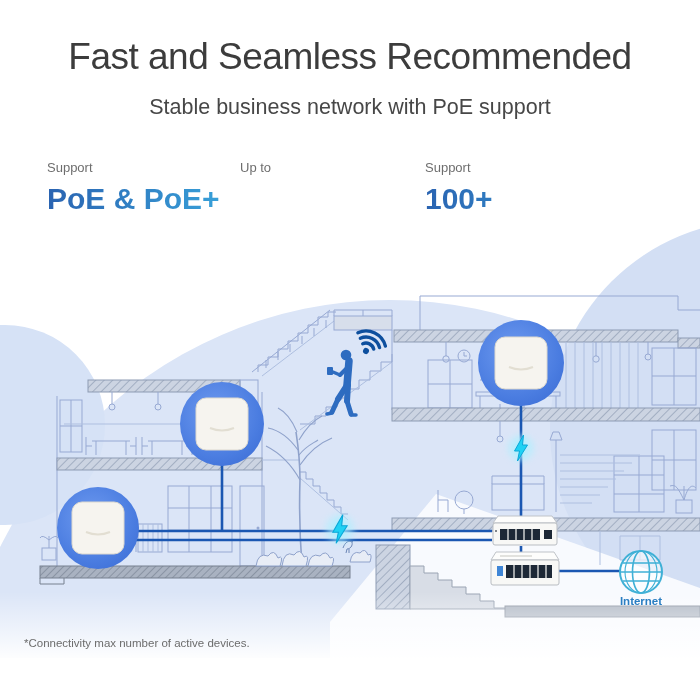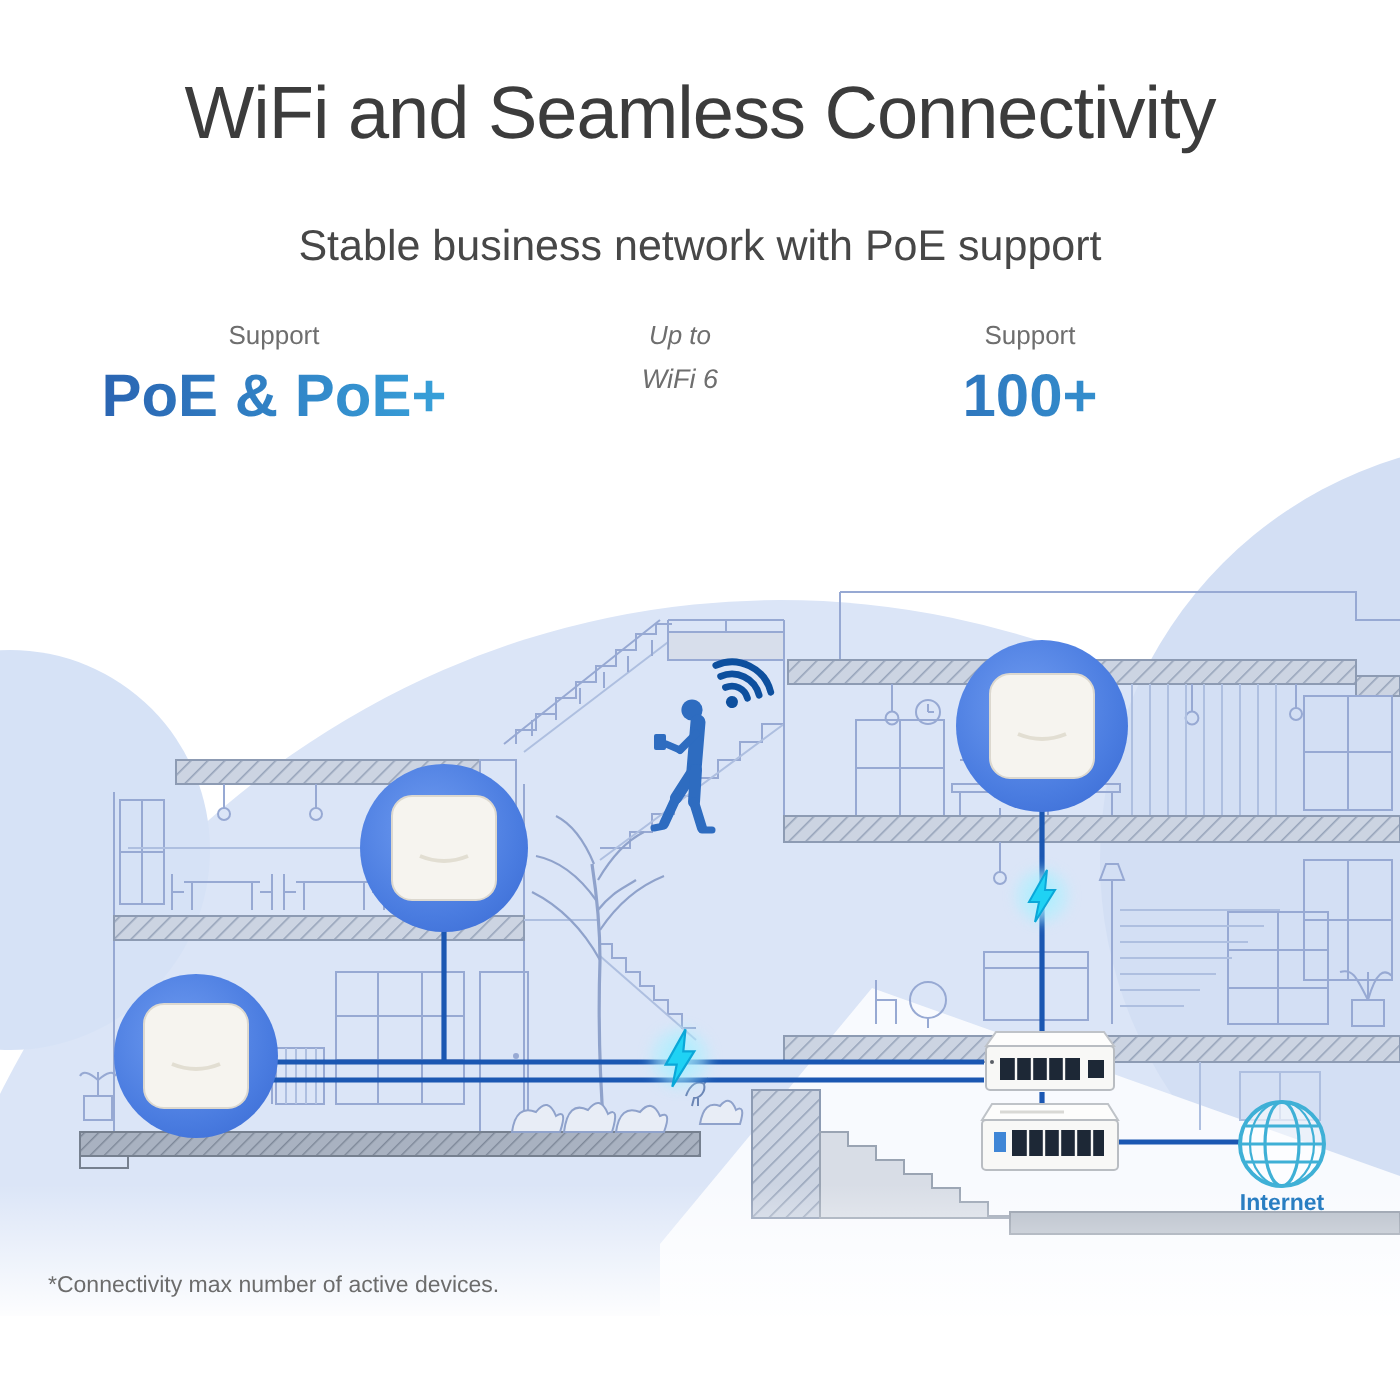--- a/index.html
+++ b/index.html
@@ -2,23 +2,23 @@
 <html><head>
 <meta charset="utf-8">
 <style>
   html,body{margin:0;padding:0;background:#fff;}
   .canvas{position:relative;width:700px;height:700px;background:#ffffff;overflow:hidden;
           font-family:"Liberation Sans",sans-serif;}
   .canvas svg{position:absolute;left:0;top:0;}
   .overlay{position:absolute;z-index:2;}
   .title{left:0;top:36px;width:700px;text-align:center;font-size:37px;font-weight:400;
          color:#3c3c3c;letter-spacing:-0.5px;}
-  .subtitle{left:0;top:111px;width:700px;text-align:center;font-size:21.5px;color:#474747;}
-  .spec{top:160px;width:180px;text-align:center;}
-  .spec-1{left:47px;} .spec-2{left:250px;font-style:italic;} .spec-3{left:425px;}
+  .subtitle{left:0;top:95px;width:700px;text-align:center;font-size:21.5px;color:#474747;}
+  .spec{top:160px;width:180px;text-align:left;}
+  .spec-1{left:47px;} .spec-2{left:240px;} .spec-3{left:425px;}
   .spec-top{font-size:13px;color:#6e6e6e;margin-bottom:7px;}
   .spec-value{font-size:30px;font-weight:bold;line-height:1.15;color:#2d7bc4;
               background:linear-gradient(90deg,#2a63b1,#38a2da);
               -webkit-background-clip:text;background-clip:text;-webkit-text-fill-color:transparent;}
   .spec-bottom{font-size:13.5px;color:#6e6e6e;margin-top:6px;}
   .footnote{left:24px;top:637px;font-size:11.5px;color:#6c6c6c;}
   .ln{stroke:#97a9d3;stroke-width:1;fill:none;}
   .lnlight{stroke:#aebfe0;stroke-width:1;fill:none;}
   .cable{stroke:#1b57b2;stroke-width:2.6;fill:none;}
   text{font-family:"Liberation Sans",sans-serif;}
@@ -239,30 +239,29 @@
     <ellipse cx="641" cy="572" rx="16" ry="21" stroke-width="1.1"></ellipse>
     <path d="M623,563 H659 M620,572 H662 M623,581 H659" stroke-width="1.6"></path>
   </g>
 
   <rect x="0" y="592" width="700" height="70" fill="url(#fadeW)"></rect>
   <rect x="0" y="658" width="700" height="42" fill="#ffffff"></rect>
 
   <text x="641" y="605" text-anchor="middle" font-size="11.5" font-weight="bold" fill="#2a7ec2">Internet</text>
 </svg>
 
-<div class="overlay title">WiFi and Seamless Connectivity</div>
+<div class="overlay title">Fast and Seamless Recommended</div>
 <div class="overlay subtitle">Stable business network with PoE support</div>
 
 <div class="overlay spec spec-1">
   <div class="spec-top">Support</div>
   <div class="spec-value">PoE &amp; PoE+</div>
 </div>
 <div class="overlay spec spec-2">
   <div class="spec-top">Up to</div>
-  <div class="spec-bottom">WiFi 6</div>
 </div>
 <div class="overlay spec spec-3">
   <div class="spec-top">Support</div>
   <div class="spec-value">100+</div>
 </div>
 
 <div class="overlay footnote">*Connectivity max number of active devices.</div>
 
 </div>
 

